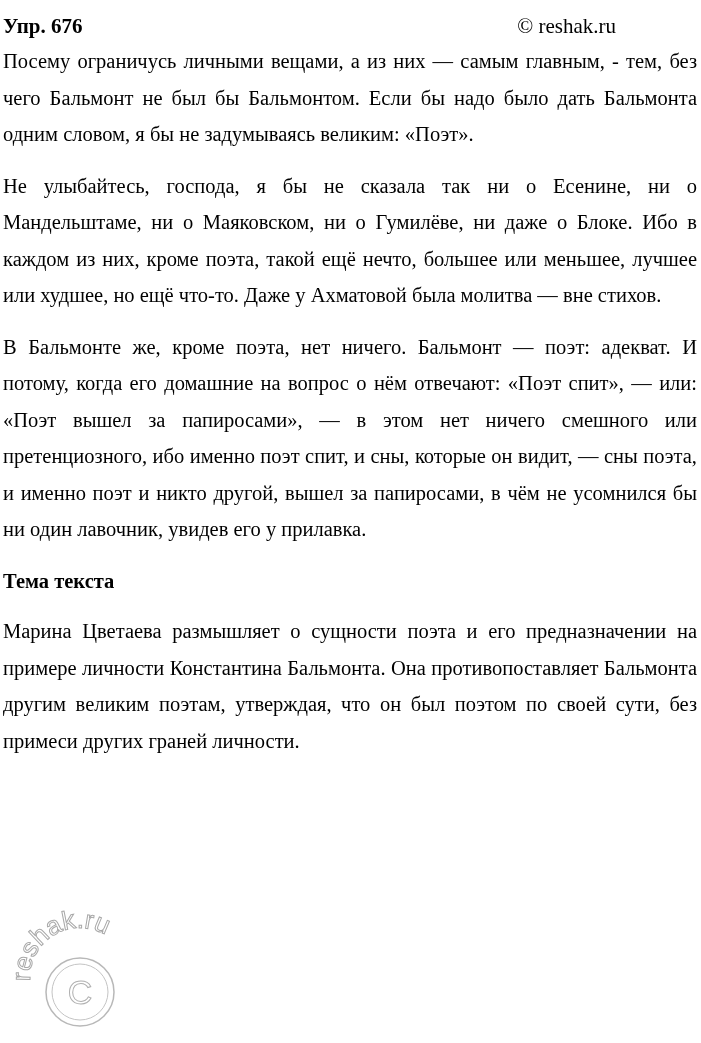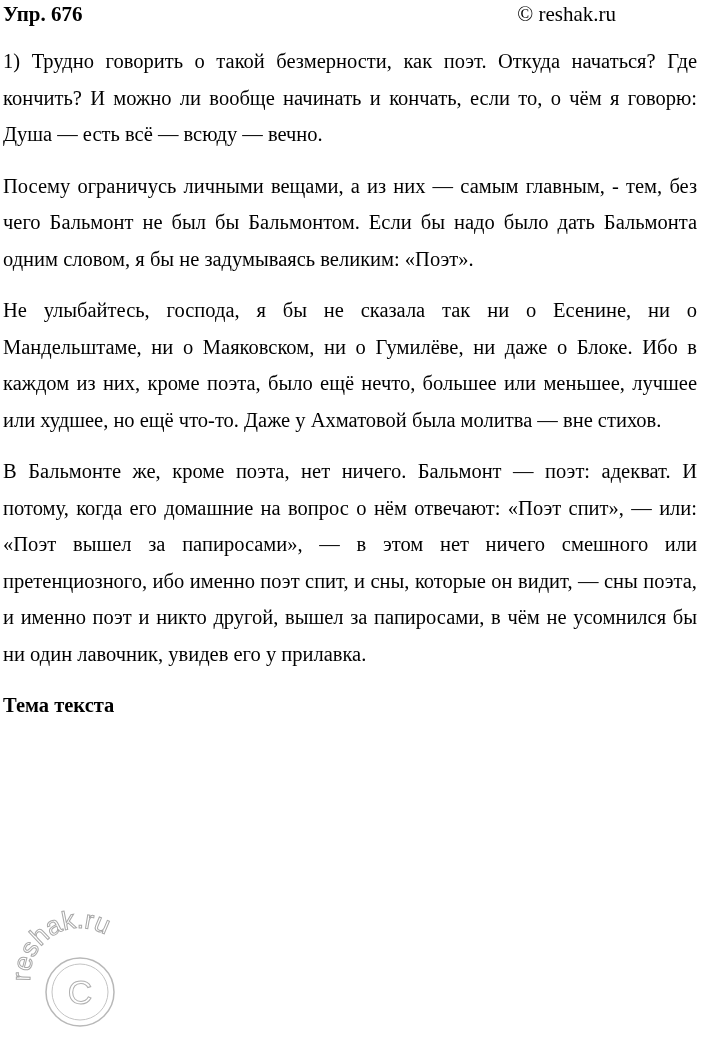--- a/index.html
+++ b/index.html
@@ -11,21 +11,21 @@
       width: 701px;
       height: 1043px;
       overflow: hidden;
       position: relative;
       font-family: "Liberation Serif", "DejaVu Serif", serif;
       color: #000000;
     }
     .header {
       position: absolute;
       left: 0;
-      top: 4px;
+      top: 16px;
       width: 619px;
       height: 24px;
     }
     .ex-title {
       position: absolute;
       left: 3px;
       top: -2px;
       font-weight: bold;
       font-size: 21px;
       line-height: 24px;
@@ -67,25 +67,25 @@
   </style>
 </head>
 <body>
 
 <div class="header">
   <div class="ex-title">Упр. 676</div>
   <div class="copyright">© reshak.ru</div>
 </div>
 
 <div class="content">
-  <p class="para">1) Трудно говорить о такой безмерности, как поэт. Откуда начаться? Где кончить? И можно ли вообще начинать и кончать, если то, о чём я говорю: Душа — есть всё — всюду — вечно.</p>
   <p class="para">Посему ограничусь личными вещами, а из них — самым главным, - тем, без чего Бальмонт не был бы Бальмонтом. Если бы надо было дать Бальмонта одним словом, я бы не задумываясь великим: «Поэт».</p>
-  <p class="para">Не улыбайтесь, господа, я бы не сказала так ни о Есенине, ни о Мандельштаме, ни о Маяковском, ни о Гумилёве, ни даже о Блоке. Ибо в каждом из них, кроме поэта, было ещё нечто, большее или меньшее, лучшее или худшее, но ещё что-то. Даже у Ахматовой была молитва — вне стихов.</p>
+  <p class="para">Не улыбайтесь, господа, я бы не сказала так ни о Есенине, ни о Мандельштаме, ни о Маяковском, ни о Гумилёве, ни даже о Блоке. Ибо в каждом из них, кроме поэта, такой ещё нечто, большее или меньшее, лучшее или худшее, но ещё что-то. Даже у Ахматовой была молитва — вне стихов.</p>
   <p class="para">В Бальмонте же, кроме поэта, нет ничего. Бальмонт — поэт: адекват. И потому, когда его домашние на вопрос о нём отвечают: «Поэт спит», — или: «Поэт вышел за папиросами», — в этом нет ничего смешного или претенциозного, ибо именно поэт спит, и сны, которые он видит, — сны поэта, и именно поэт и никто другой, вышел за папиросами, в чём не усомнился бы ни один лавочник, увидев его у прилавка.</p>
   <div class="section-heading">Тема текста</div>
+  <p class="para">Марина Цветаева размышляет о сущности поэта и его предназначении на примере личности Константина Бальмонта. Она противопоставляет Бальмонта другим великим поэтам, утверждая, что он был поэтом по своей сути, без примеси других граней личности.</p>
 </div>
 
 <svg class="watermark" viewBox="0 0 140 140" xmlns="http://www.w3.org/2000/svg">
   <defs>
     <path id="wm-arc" d="M 22 92 A 50 50 0 1 1 118 92"></path>
   </defs>
   <circle cx="70" cy="92" r="34" fill="none" stroke="#b8b8b8" stroke-width="1.5"></circle>
   <circle cx="70" cy="92" r="28" fill="none" stroke="#c4c4c4" stroke-width="1"></circle>
   <text x="70" y="104" text-anchor="middle" font-family="Liberation Sans, sans-serif" font-size="34" fill="none" stroke="#b0b0b0" stroke-width="1">C</text>
   <text font-family="Liberation Sans, sans-serif" font-size="26" fill="none" stroke="#a8a8a8" stroke-width="1">

